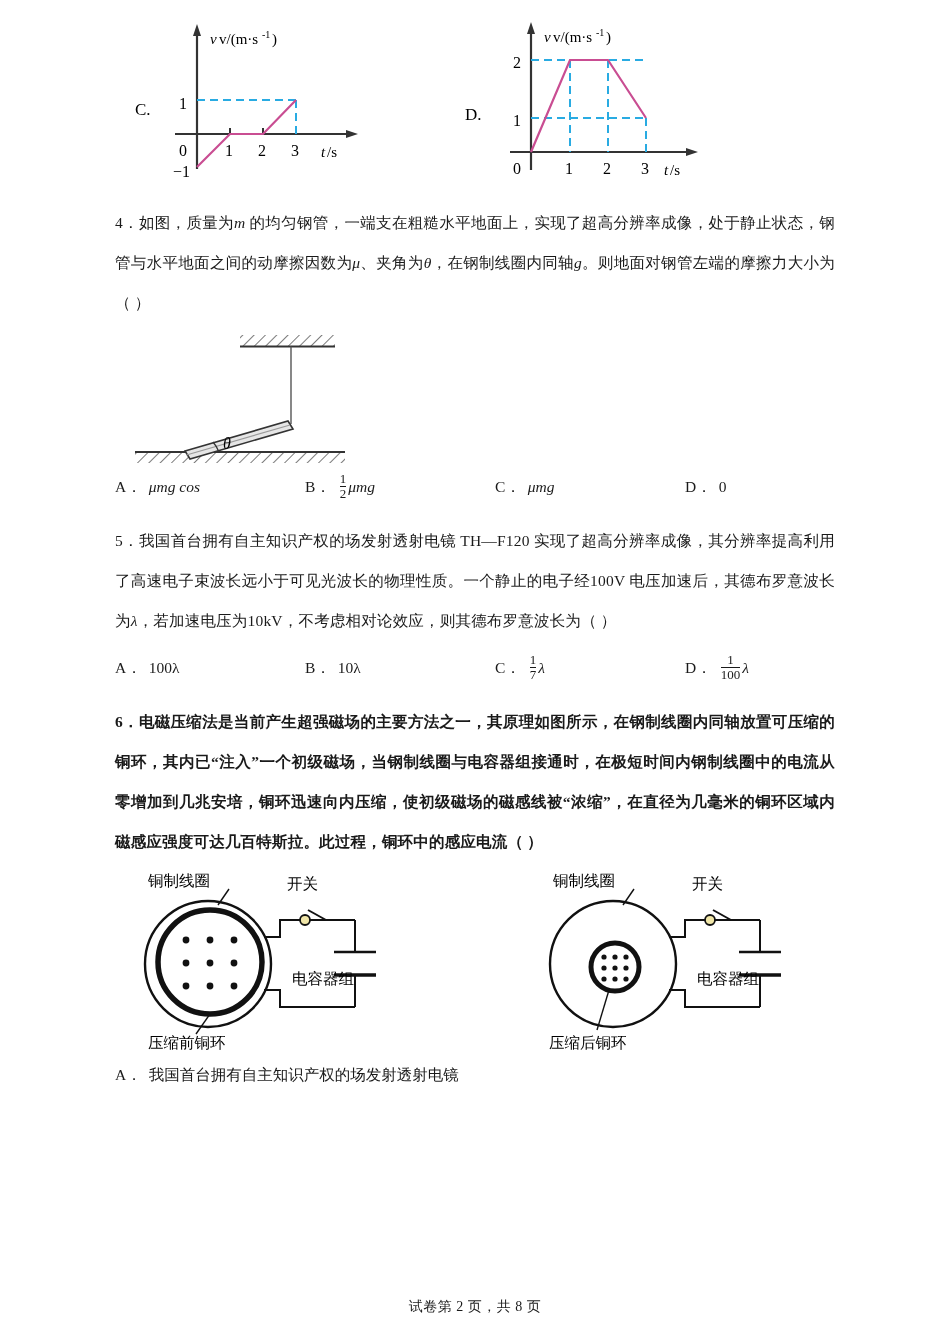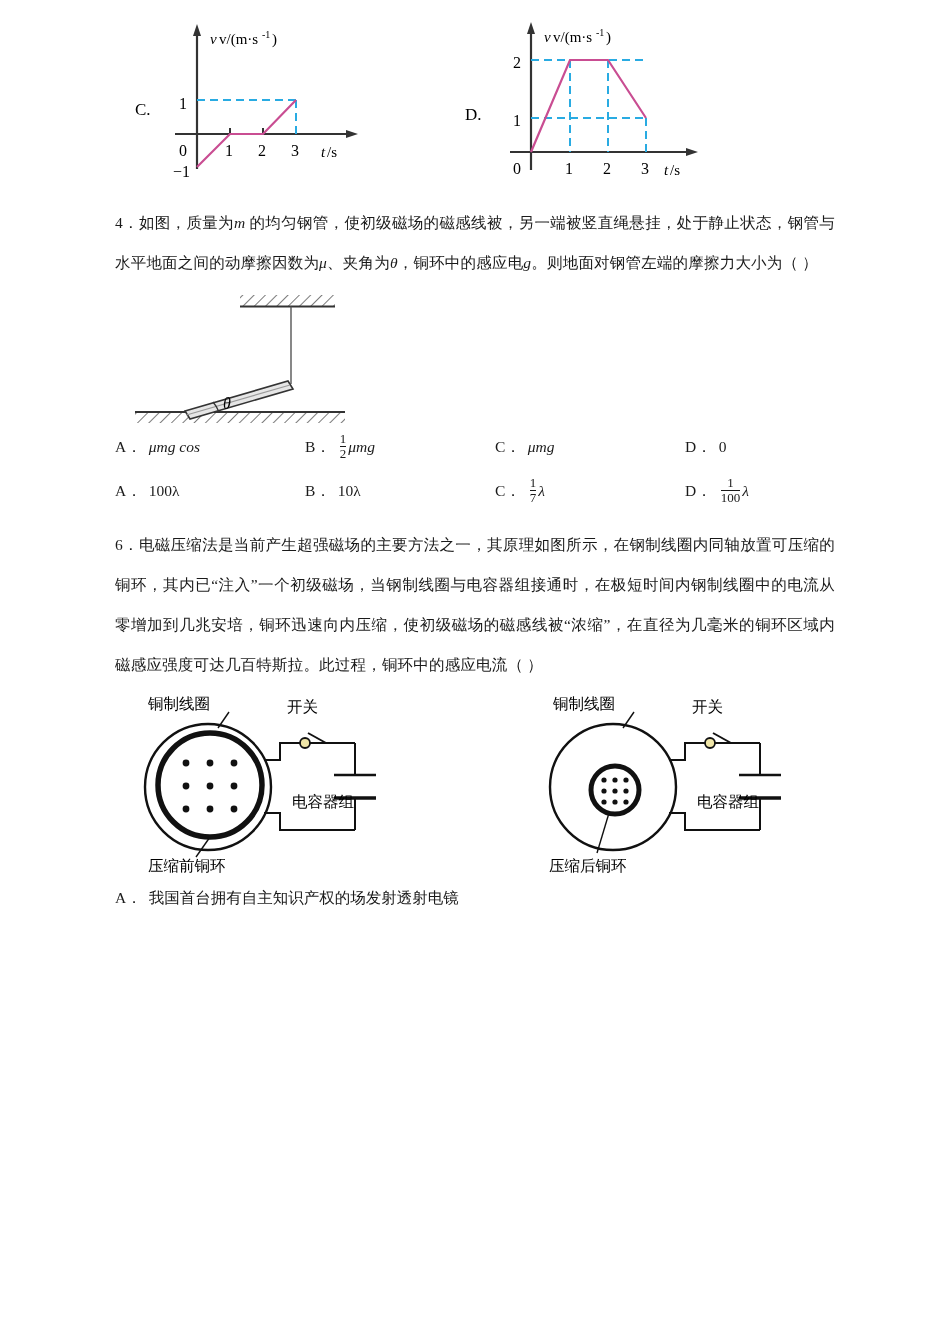--- a/index.html
+++ b/index.html
@@ -135,21 +135,21 @@
         <text x="100" y="174" font-size="16">1</text>
         <text x="138" y="174" font-size="16">2</text>
         <text x="176" y="174" font-size="16">3</text>
         <text x="199" y="175" font-size="15" font-style="italic">t</text>
         <text x="205" y="175" font-size="15">/s</text>
       </svg>
     </div>
   </div>
 
   <div class="q-text" style="margin-top:23px;">
-    <span>4．</span><span>如图，质量为</span><span class="it">m</span> <span>的均匀钢管，使初级磁场的磁感线被，另一端被竖直绳悬挂，处于静</span><span>止状态，钢管与水平地面之间的动摩擦因数为</span><span class="it">μ</span><span>、夹角为</span><span class="it">θ</span><span>，铜环中的感应电</span><span class="it">g</span><span>。则地面</span><span>对钢管左端的摩擦力大小为（    ）</span>
+    <span>4．</span><span>如图，质量为</span><span class="it">m</span> <span>的均匀钢管，一端支在粗糙水平地面上，实现了超高分辨率成像，处于静</span><span>止状态，钢管与水平地面之间的动摩擦因数为</span><span class="it">μ</span><span>、夹角为</span><span class="it">θ</span><span>，在钢制线圈内同轴</span><span class="it">g</span><span>。则地面</span><span>对钢管左端的摩擦力大小为（    ）</span>
   </div>
 
   <div class="rodfig">
     <svg width="330" height="145" viewBox="0 0 330 145" style="position:absolute;left:20px;top:6px;">
       <defs>
         <pattern id="hatchA" width="8" height="8" patternTransform="rotate(45)" patternUnits="userSpaceOnUse">
           <line x1="0" y1="0" x2="0" y2="8" stroke="#333" stroke-width="1.3"></line>
         </pattern>
       </defs>
 
@@ -187,20 +187,23 @@
     <div class="opt" style="width:190px;">
       <span class="lbl">C．</span>
       <span class="it">μmg</span>
     </div>
     <div class="opt">
       <span class="lbl">D．</span>
       <span>0</span>
     </div>
   </div>
 
+  <div class="q-text" style="margin-top:17px;">
+    <span>5．</span><span>我国首台拥有自主知识产权的场发射透射电镜 TH—F120 实现了超高分辨率成像，其分</span><span>辨率提高利用了高速电子束波长远小于可见光波长的物理性质。一个静止的电子经100V 电</span><span>压加速后，其德布罗意波长为</span><span class="it">λ</span><span>，若加速电压为10kV，不考虑相对论效应，则其德布罗意</span><span>波长为（    ）</span>
+  </div>
 
   <div class="opts" style="margin-top:10px;">
     <div class="opt" style="width:190px;">
       <span class="lbl">A．</span>
       <span>100λ</span>
     </div>
     <div class="opt" style="width:190px;">
       <span class="lbl">B．</span>
       <span>10λ</span>
     </div>
@@ -215,21 +218,21 @@
     <div class="opt">
       <span class="lbl">D．</span>
       <span class="frac">
         <span class="num2">1</span>
         <span class="den">100</span>
       </span>
       <span class="it">λ</span>
     </div>
   </div>
 
-  <div class="q-text" style="margin-top:17px;">
+  <div class="q-text" style="margin-top:17px;font-weight:bold;">
     <span>6．</span><span>电磁压缩法是当前产生超强磁场的主要方法之一，其原理如图所示，在钢制线圈内同轴</span><span>放置可压缩的铜环，其内已“注入”一个初级磁场，当钢制线圈与电容器组接通时，在极短时</span><span>间内钢制线圈中的电流从零增加到几兆安培，铜环迅速向内压缩，使初级磁场的磁感线被“浓</span><span>缩”，在直径为几毫米的铜环区域内磁感应强度可达几百特斯拉。此过程，铜环中的感应电</span><span>流（    ）</span>
   </div>
 
   <div class="circuitfig">
 
     <svg width="300" height="190" viewBox="0 0 300 190" style="position:absolute;left:15px;top:0;">
 
       <circle cx="78" cy="102" r="63" fill="none" stroke="#111" stroke-width="2.4"></circle>
 
       <circle cx="80" cy="100" r="52" fill="#fff" stroke="#111" stroke-width="5.5"></circle>
@@ -305,14 +308,15 @@
     </svg>
   </div>
 
   <div class="opts" style="margin-top:6px;">
     <div class="opt">
       <span class="lbl">A．</span>
       <span>我国首台拥有自主知识产权的场发射透射电镜</span>
     </div>
   </div>
 
+  <div class="footer">试卷第 2 页，共 8 页</div>
 
 </div>
 
 </body></html>

